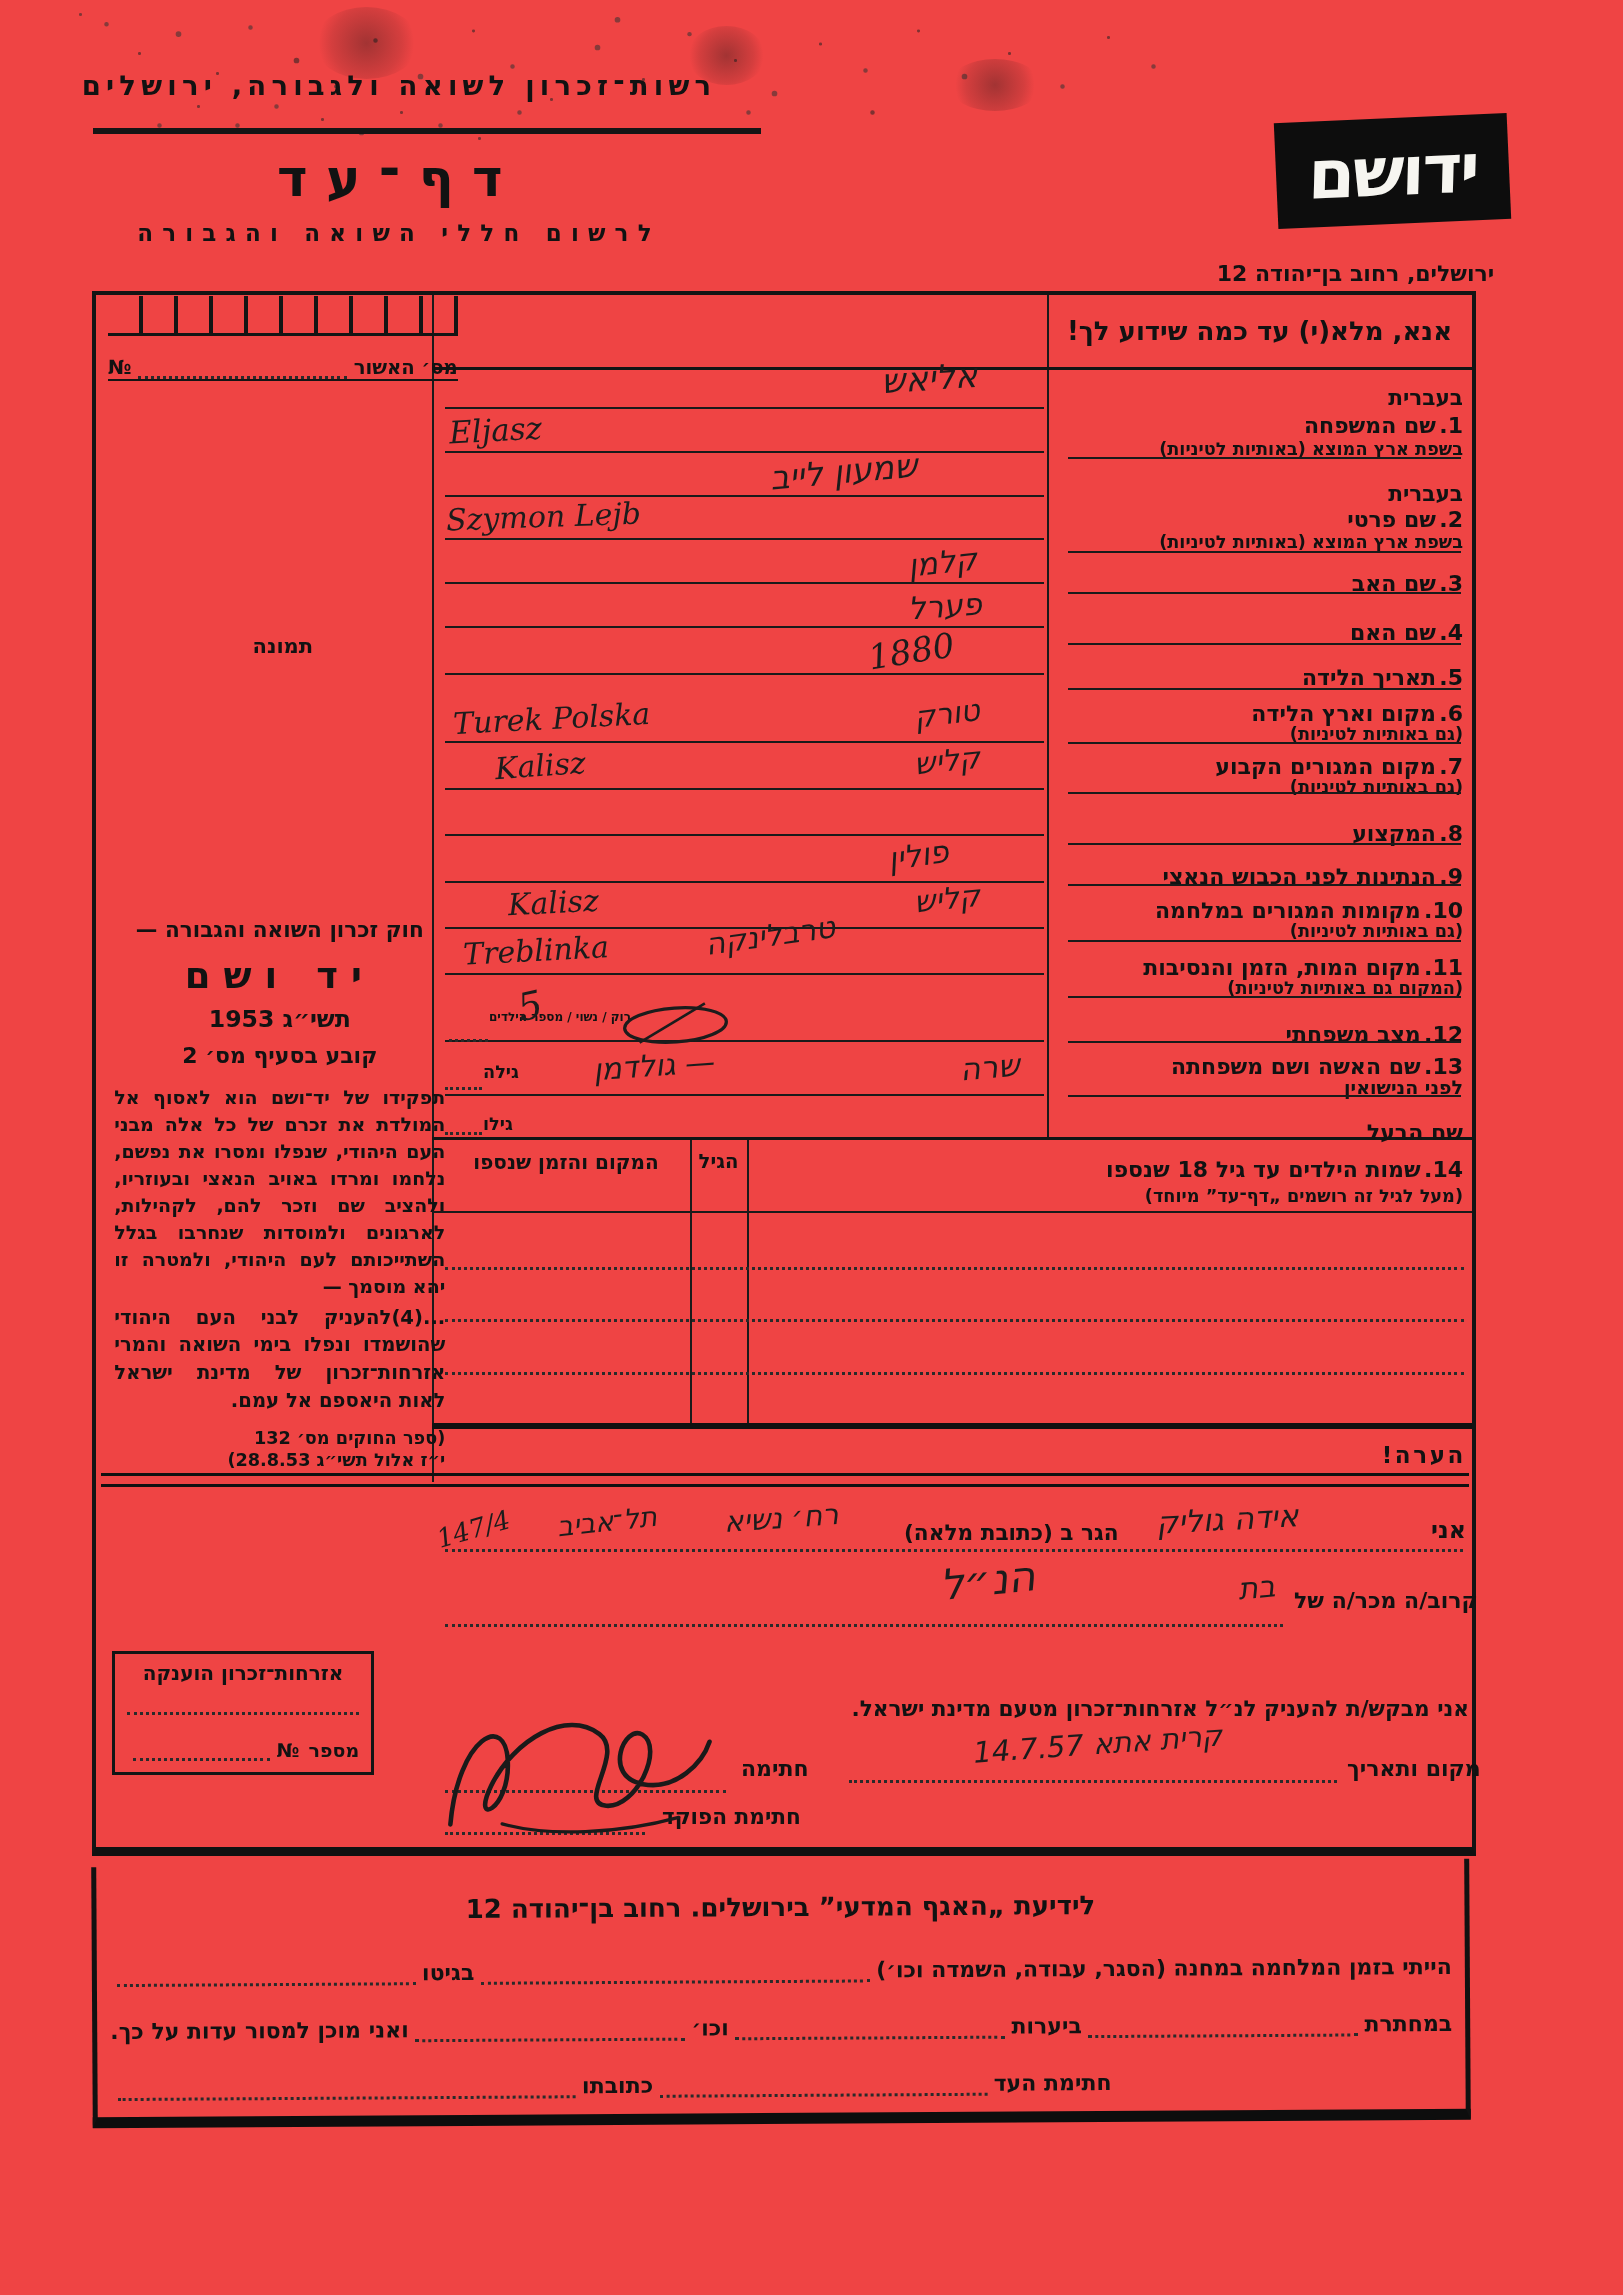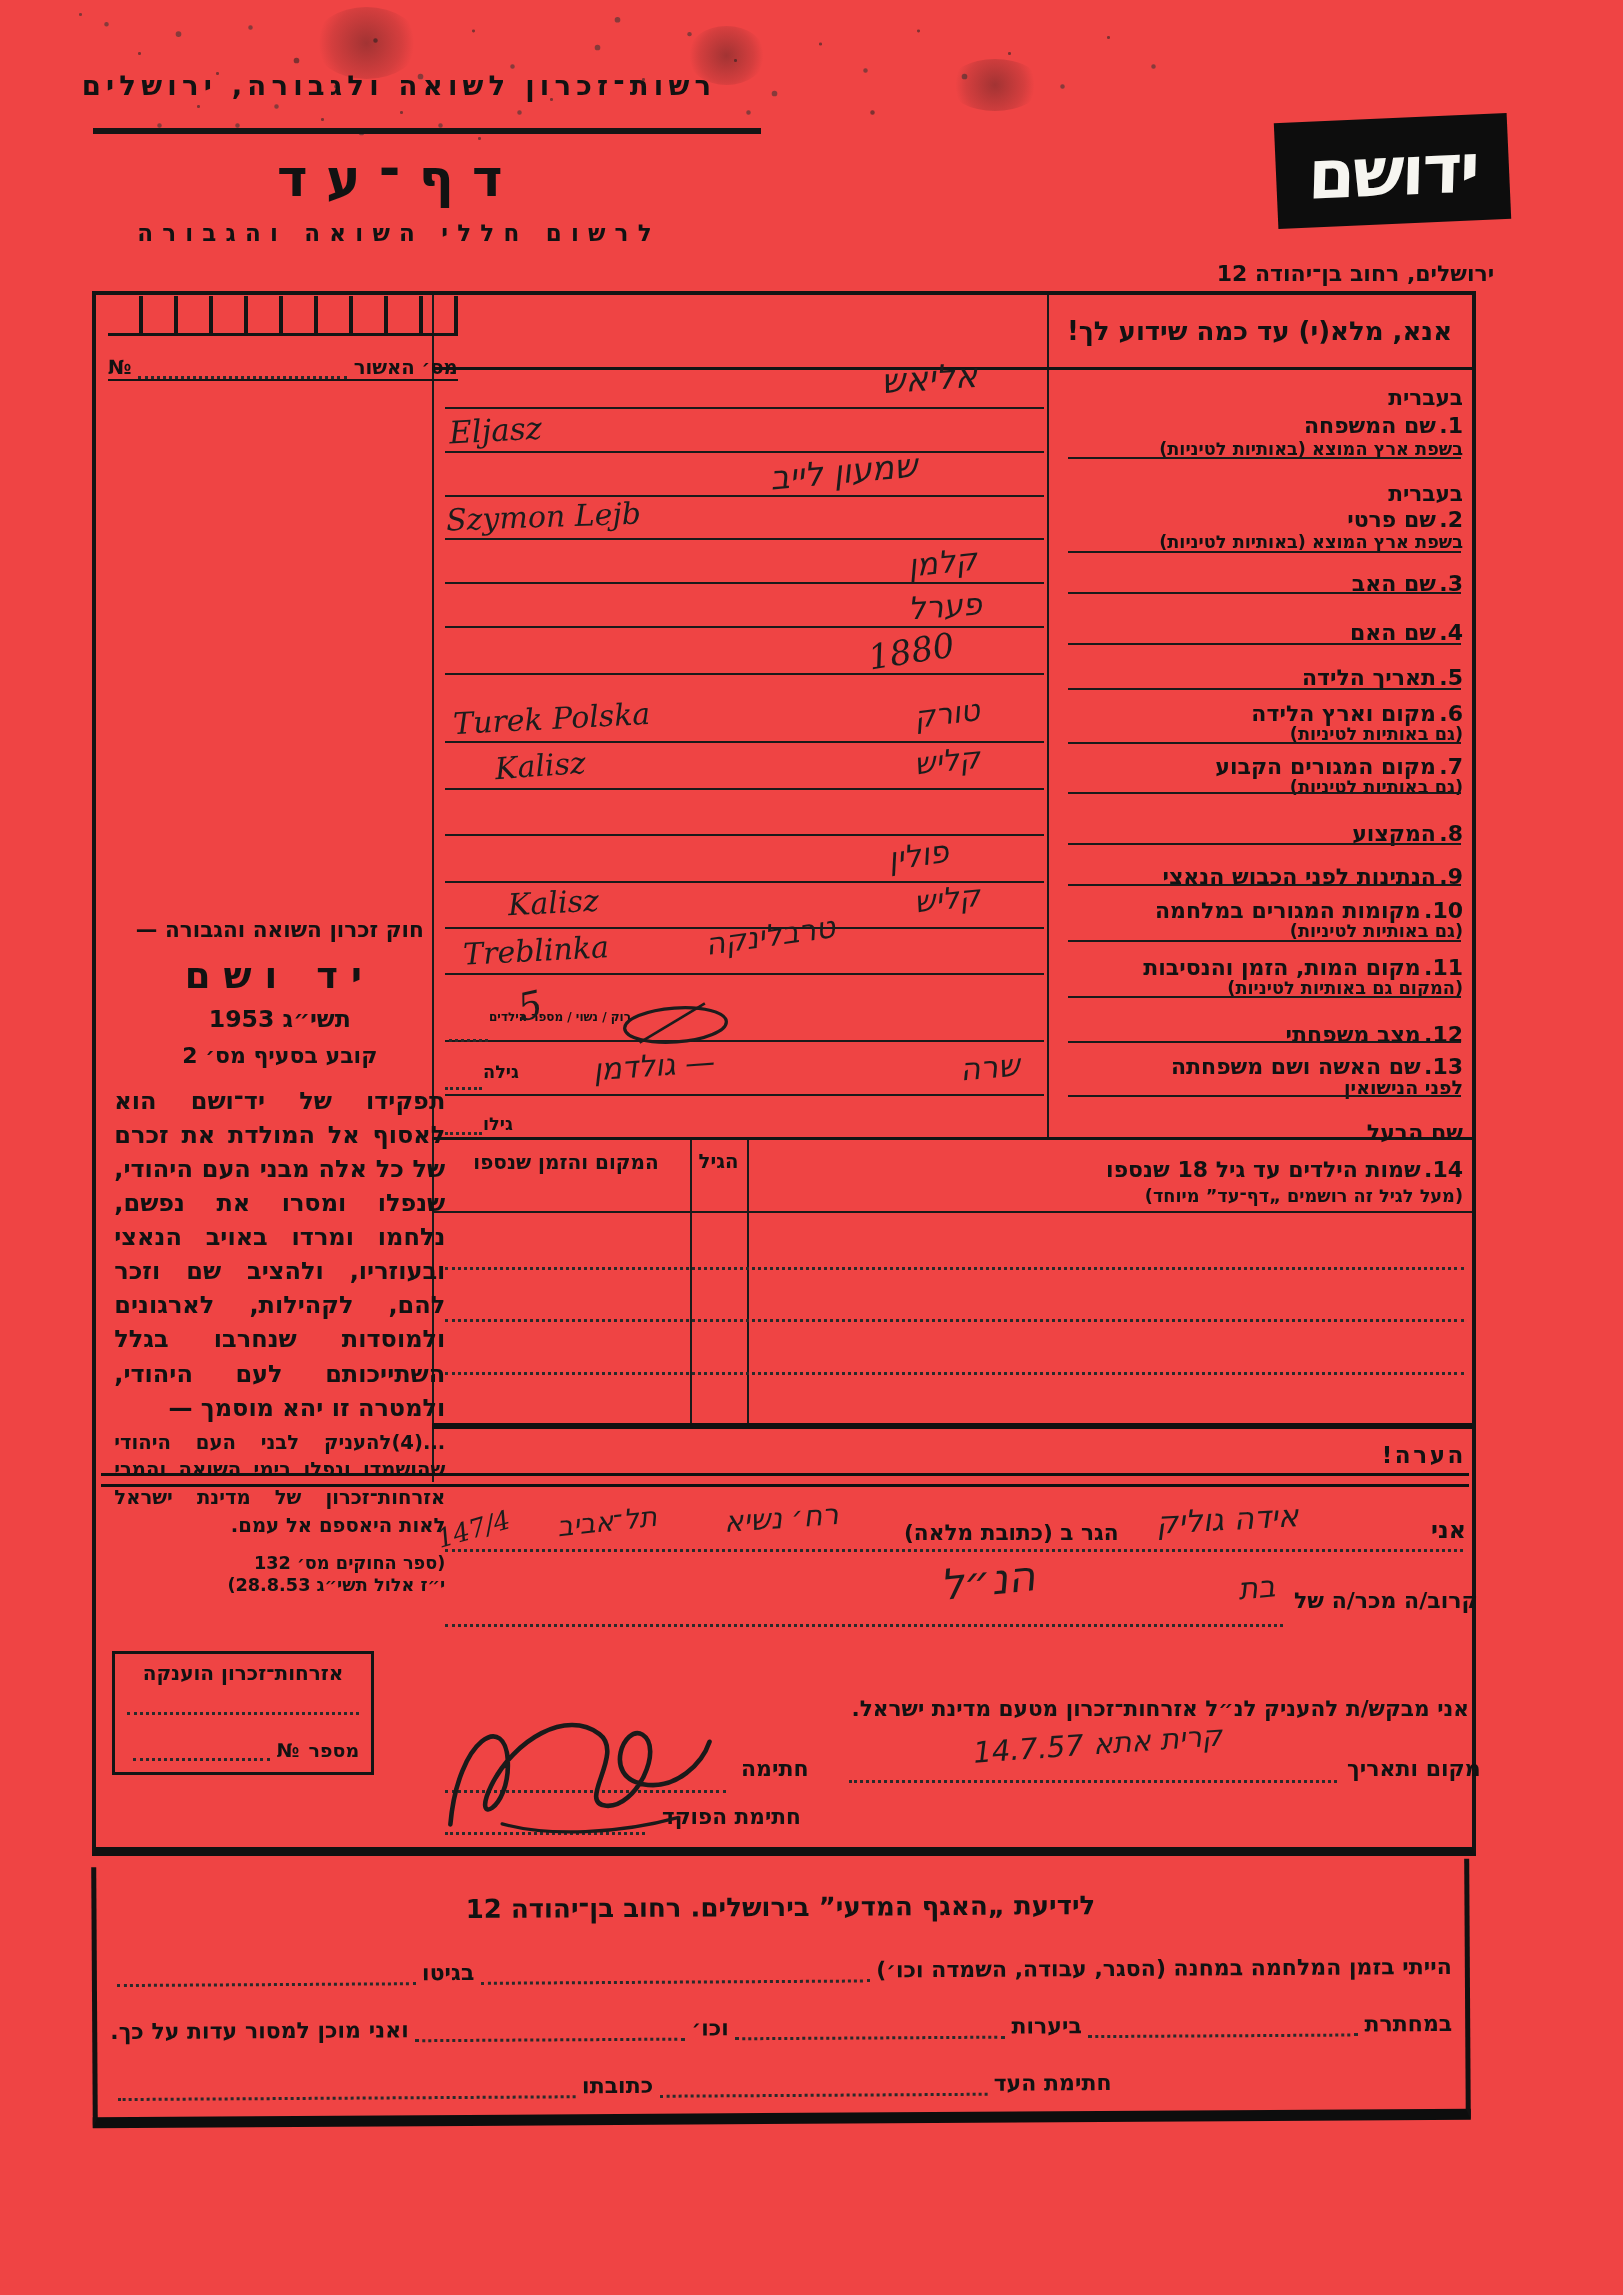--- a/index.html
+++ b/index.html
@@ -71,27 +71,30 @@
 
     <div class="abs" style="left:11.8px;top:1.3px;width:350px;height:37px;border-bottom:3.9px solid #141414;
          background:repeating-linear-gradient(90deg,transparent 0 31px,#141414 31px 35px);"></div>
 
     <div class="abs row" style="left:11.8px;top:46px;width:350px;height:38px;font-size:19.6px;border-bottom:2.6px solid #141414;">
       <span>מס׳ האשור</span>
       <span class="dotsf"></span>
       <span>№</span>
     </div>
 
+    <div class="abs" style="left:11.8px;top:92px;width:350px;height:517px;display:flex;align-items:center;justify-content:center;">
+      <span class="b" style="font-size:21px;">תמונה</span>
+    </div>
 
     <div class="abs" style="left:18.3px;top:622px;width:331px;">
       <div class="b ctr nw" style="font-size:21.6px;">חוק זכרון השואה והגבורה —</div>
       <div class="b ctr nw" style="font-size:37px;letter-spacing:13px;margin-top:11.8px;">יד ושם</div>
       <div class="b ctr nw" style="font-size:23.6px;margin-top:7.9px;">תשי״ג 1953</div>
       <div class="b ctr nw" style="font-size:22px;margin-top:10.5px;">קובע בסעיף מס׳ 2</div>
-      <div class="b" style="font-size:24px;line-height:1.42;text-align:justify;margin-top:15.7px;">תפקידו של יד־ושם הוא לאסוף אל המולדת את זכרם של כל אלה מבני העם היהודי, שנפלו ומסרו את נפשם, נלחמו ומרדו באויב הנאצי ובעוזריו, ולהציב שם וזכר להם, לקהילות, לארגונים ולמוסדות שנחרבו בגלל השתייכותם לעם היהודי, ולמטרה זו יהא מוסמך —</div>
+      <div class="b" style="font-size:19px;line-height:1.42;text-align:justify;margin-top:15.7px;">תפקידו של יד־ושם הוא לאסוף אל המולדת את זכרם של כל אלה מבני העם היהודי, שנפלו ומסרו את נפשם, נלחמו ומרדו באויב הנאצי ובעוזריו, ולהציב שם וזכר להם, לקהילות, לארגונים ולמוסדות שנחרבו בגלל השתייכותם לעם היהודי, ולמטרה זו יהא מוסמך —</div>
       <div class="b" style="font-size:19.6px;line-height:1.42;text-align:justify;margin-top:3.9px;">‏...(4)להעניק לבני העם היהודי שהושמדו ונפלו בימי השואה והמרי אזרחות־זכרון של מדינת ישראל לאות היאספם אל עמם.</div>
       <div class="b rt nw" style="font-size:17.7px;margin-top:13px;">(ספר החוקים מס׳ 132</div>
       <div class="b rt nw" style="font-size:17.7px;margin-top:2.6px;">י״ז אלול תשי״ג 28.8.53)</div>
     </div>
 
     <div class="abs" style="left:16px;top:1356px;width:262px;height:124px;border:3.9px solid #141414;padding:6.5px 11.8px;box-sizing:border-box;">
       <div class="b ctr nw" style="font-size:20px;">אזרחות־זכרון הוענקה</div>
       <div class="dl" style="margin-top:27.5px;"></div>
       <div class="row" style="margin-top:18.3px;font-size:19px;">
         <span>מספר</span>

